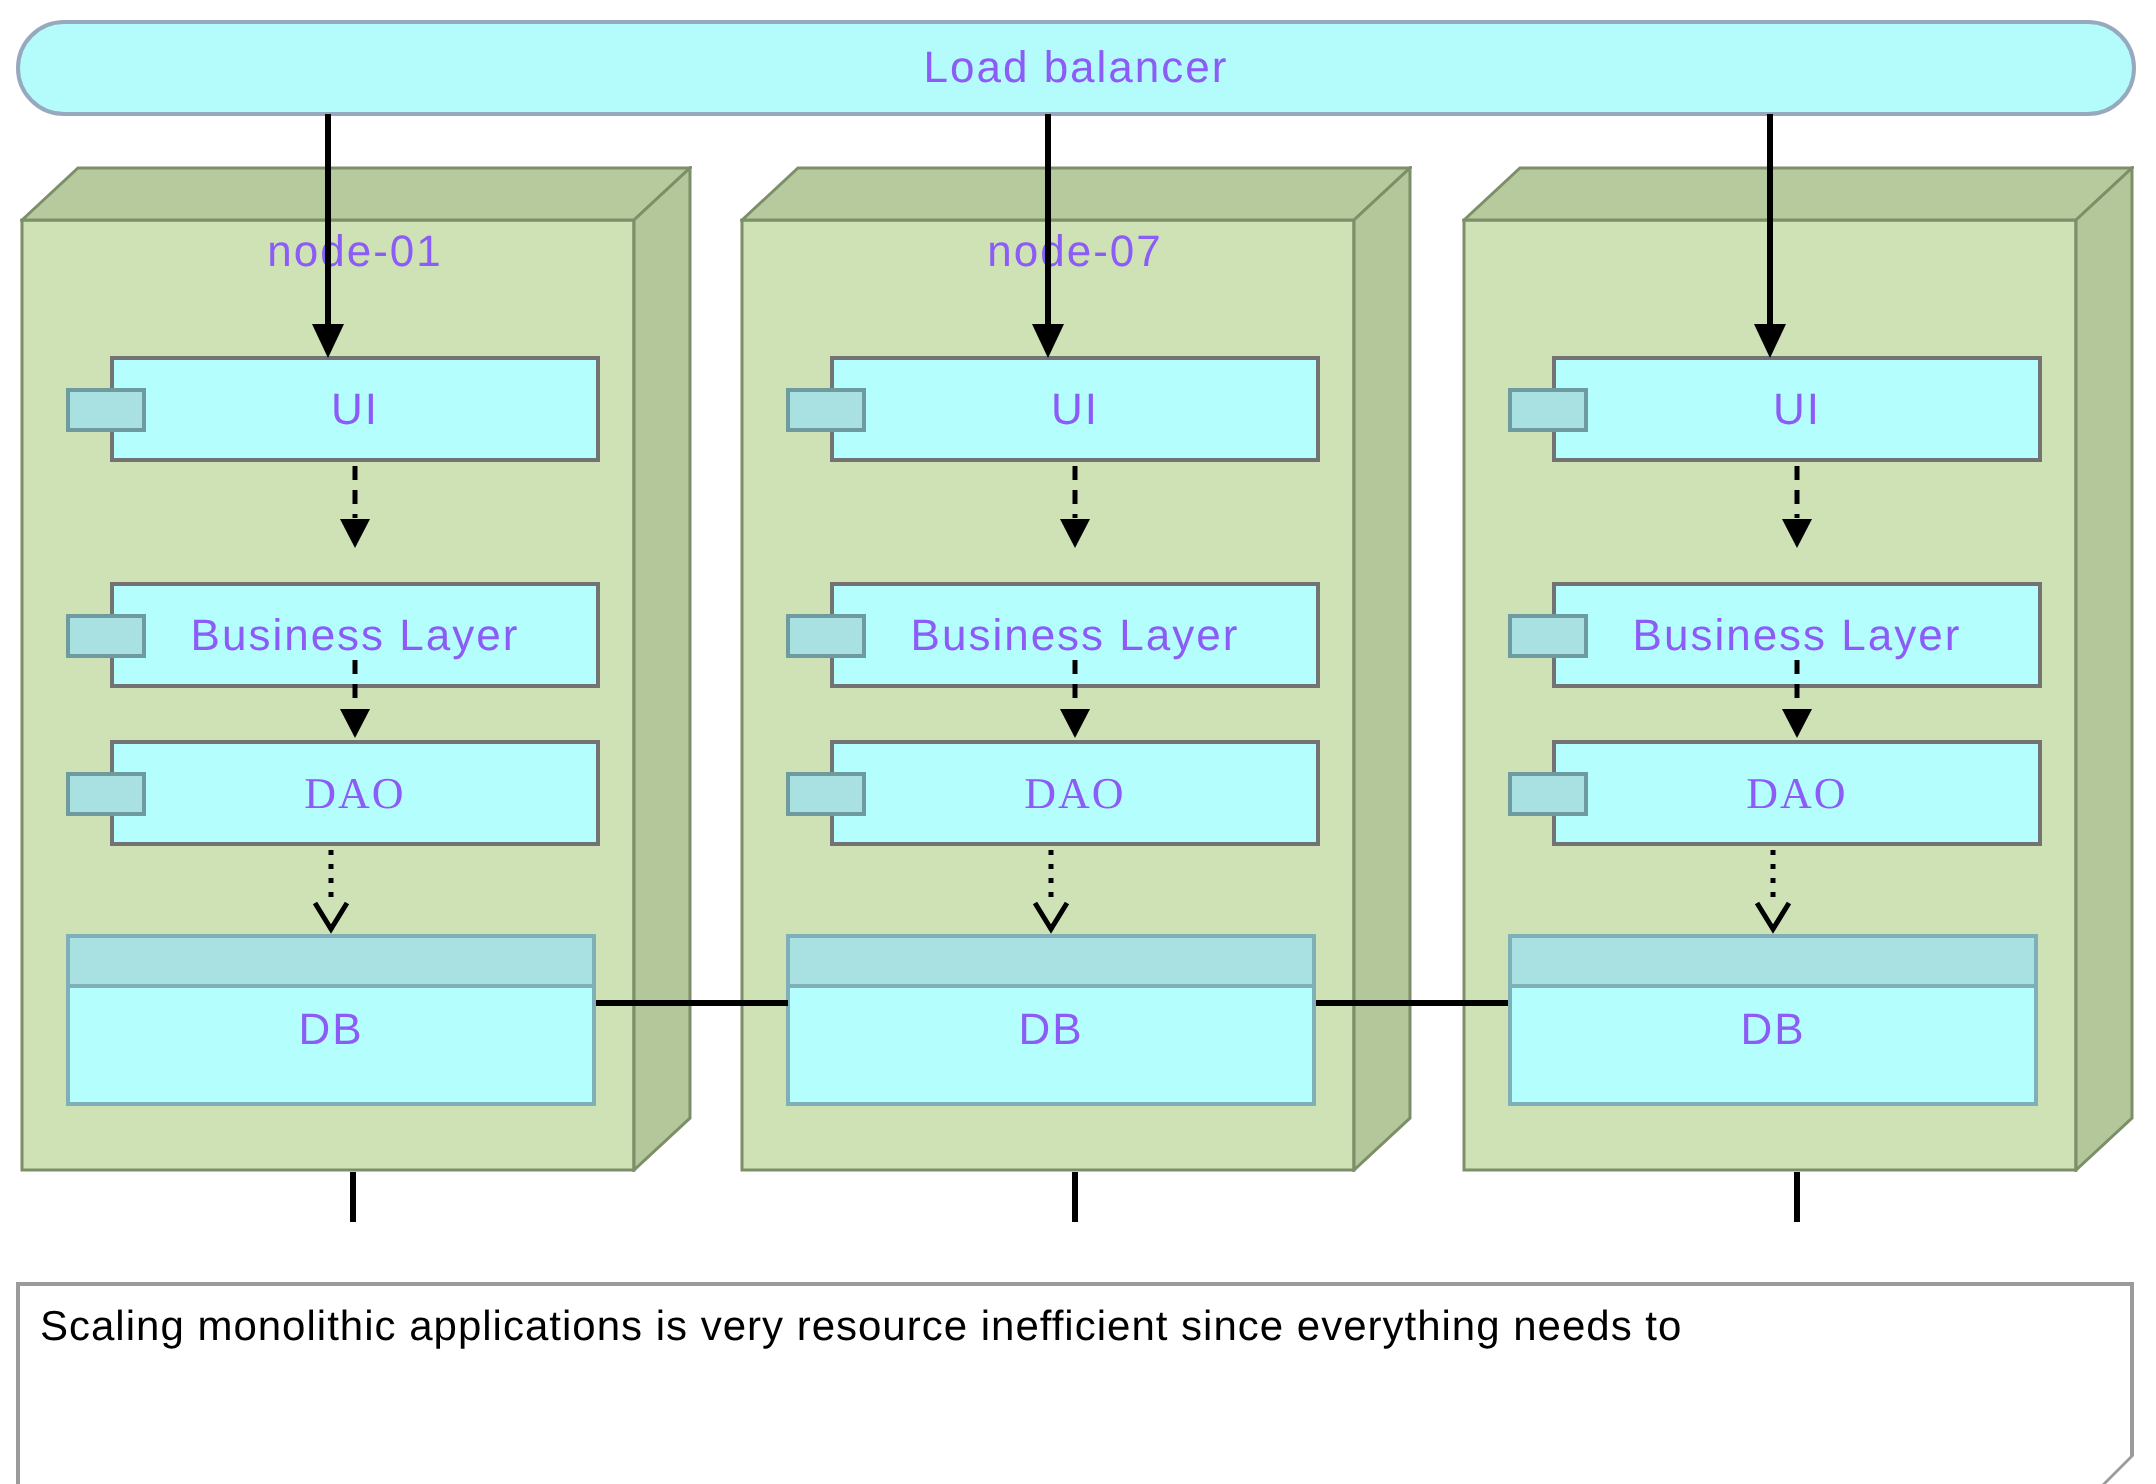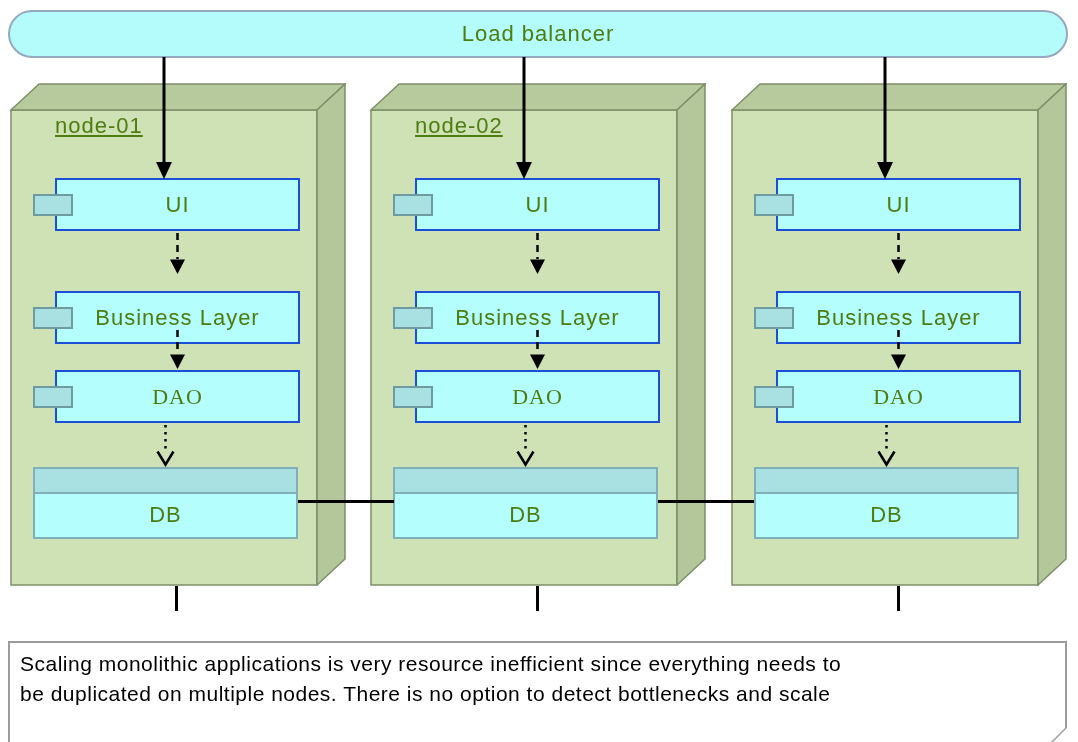--- a/index.html
+++ b/index.html
@@ -1,51 +1,51 @@
 <!DOCTYPE html>
 <html><head>
 <meta charset="utf-8">
 <style>
   html,body { margin:0; padding:0; background:#ffffff; }
   .canvas {
     position:relative; width:1078px; height:742px; background:#ffffff;
     font-family:"Liberation Sans","DejaVu Sans",sans-serif; color:#000;
     overflow:hidden;
   }
-  .label { font-size:22px; letter-spacing:1px; color:#4d7c0f; white-space:nowrap; }
+  .label { font-size:22px; letter-spacing:1px; color:#8b5cf6; white-space:nowrap; }
 
   
   .lb {
     position:absolute; left:8px; top:10px; width:1060px; height:48px;
     box-sizing:border-box; border:2px solid #97A9BE; border-radius:24px;
     background:#B4FBFB; display:flex; align-items:center; justify-content:center;
   }
 
   
   .node { position:absolute; top:83px; width:336px; height:503px; }
   .node-1 { left:10px; } .node-2 { left:370px; } .node-3 { left:731px; }
   .node svg.frame { position:absolute; left:0; top:0; }
-  .node-label { position:absolute; top:30px; left:45px; width:245px; text-align:left;text-decoration:underline; }
+  .node-label { position:absolute; top:30px; left:45px; width:245px; text-align:center; }
 
   .comp {
     position:absolute; left:45px; width:245px; height:53px; box-sizing:border-box;
-    background:#B5FEFE; border:2px solid #1d4ed8;
+    background:#B5FEFE; border:2px solid #737373;
     display:flex; align-items:center; justify-content:center; z-index:2;
   }
   .comp-ui  { top:95px; }
   .comp-bl  { top:208px; }
   .comp-dao { top:287px;font-family:Liberation Serif, serif; }
   .tab {
     position:absolute; left:-24px; top:50%; transform:translateY(-50%);
     width:40px; height:22px; box-sizing:border-box;
     background:#A9E1E3; border:2px solid #6E9BA0;
   }
 
   .db {
-    position:absolute; left:23px; top:384px; width:265px; height:72px;
+    position:absolute; left:23px; top:384px; width:265px; height:86px;
     box-sizing:border-box; background:#B5FEFE; border:2px solid #7FAFB9; z-index:2;
   }
   .db-header { height:23px; background:#A9E1E3; border-bottom:2px solid #7FAFB9; }
   .db-body { height:41px; display:flex; align-items:center; justify-content:center; }
 
   .node svg.arrows { position:absolute; left:0; top:0; z-index:3; pointer-events:none; }
 
   
   .lb-arrow { position:absolute; top:57px; z-index:4; }
   .lb-arrow-1 { left:152px; } .lb-arrow-2 { left:512px; } .lb-arrow-3 { left:873px; }
@@ -113,21 +113,21 @@
       <polyline points="147.5,368.5 155.5,381.5 163.5,368.5" fill="none" stroke="#000" stroke-width="2.5"></polyline>
     </svg>
   </div>
 
   <div class="node node-2">
     <svg class="frame" width="336" height="503" viewBox="0 0 336 503">
       <rect x="1" y="27" width="306" height="475" fill="#CEE2B6" stroke="#7D8F69" stroke-width="1.5"></rect>
       <polygon points="1,27 29,1 335,1 307,27" fill="#B6CA9E" stroke="#7D8F69" stroke-width="1.5"></polygon>
       <polygon points="307,27 335,1 335,476 307,502" fill="#B3C79B" stroke="#7D8F69" stroke-width="1.5"></polygon>
     </svg>
-    <div class="node-label label">node-02</div>
+    <div class="node-label label">node-07</div>
     <div class="comp comp-ui">
       <span class="tab"></span>
       <span class="label">UI</span>
     </div>
     <div class="comp comp-bl">
       <span class="tab"></span>
       <span class="label">Business Layer</span>
     </div>
     <div class="comp comp-dao">
       <span class="tab"></span>
@@ -201,17 +201,16 @@
 
   <div class="note-line note-line-1"></div>
   <div class="note-line note-line-2"></div>
   <div class="note-line note-line-3"></div>
 
   <div class="note">
     <div class="note-bg"></div>
     <div class="note-fg"></div>
     <div class="note-text">
       <div>Scaling monolithic applications is very resource inefficient since everything needs to</div>
-      <div>be duplicated on multiple nodes. There is no option to detect bottlenecks and scale</div>
     </div>
   </div>
 
 </div>
 
 </body></html>

